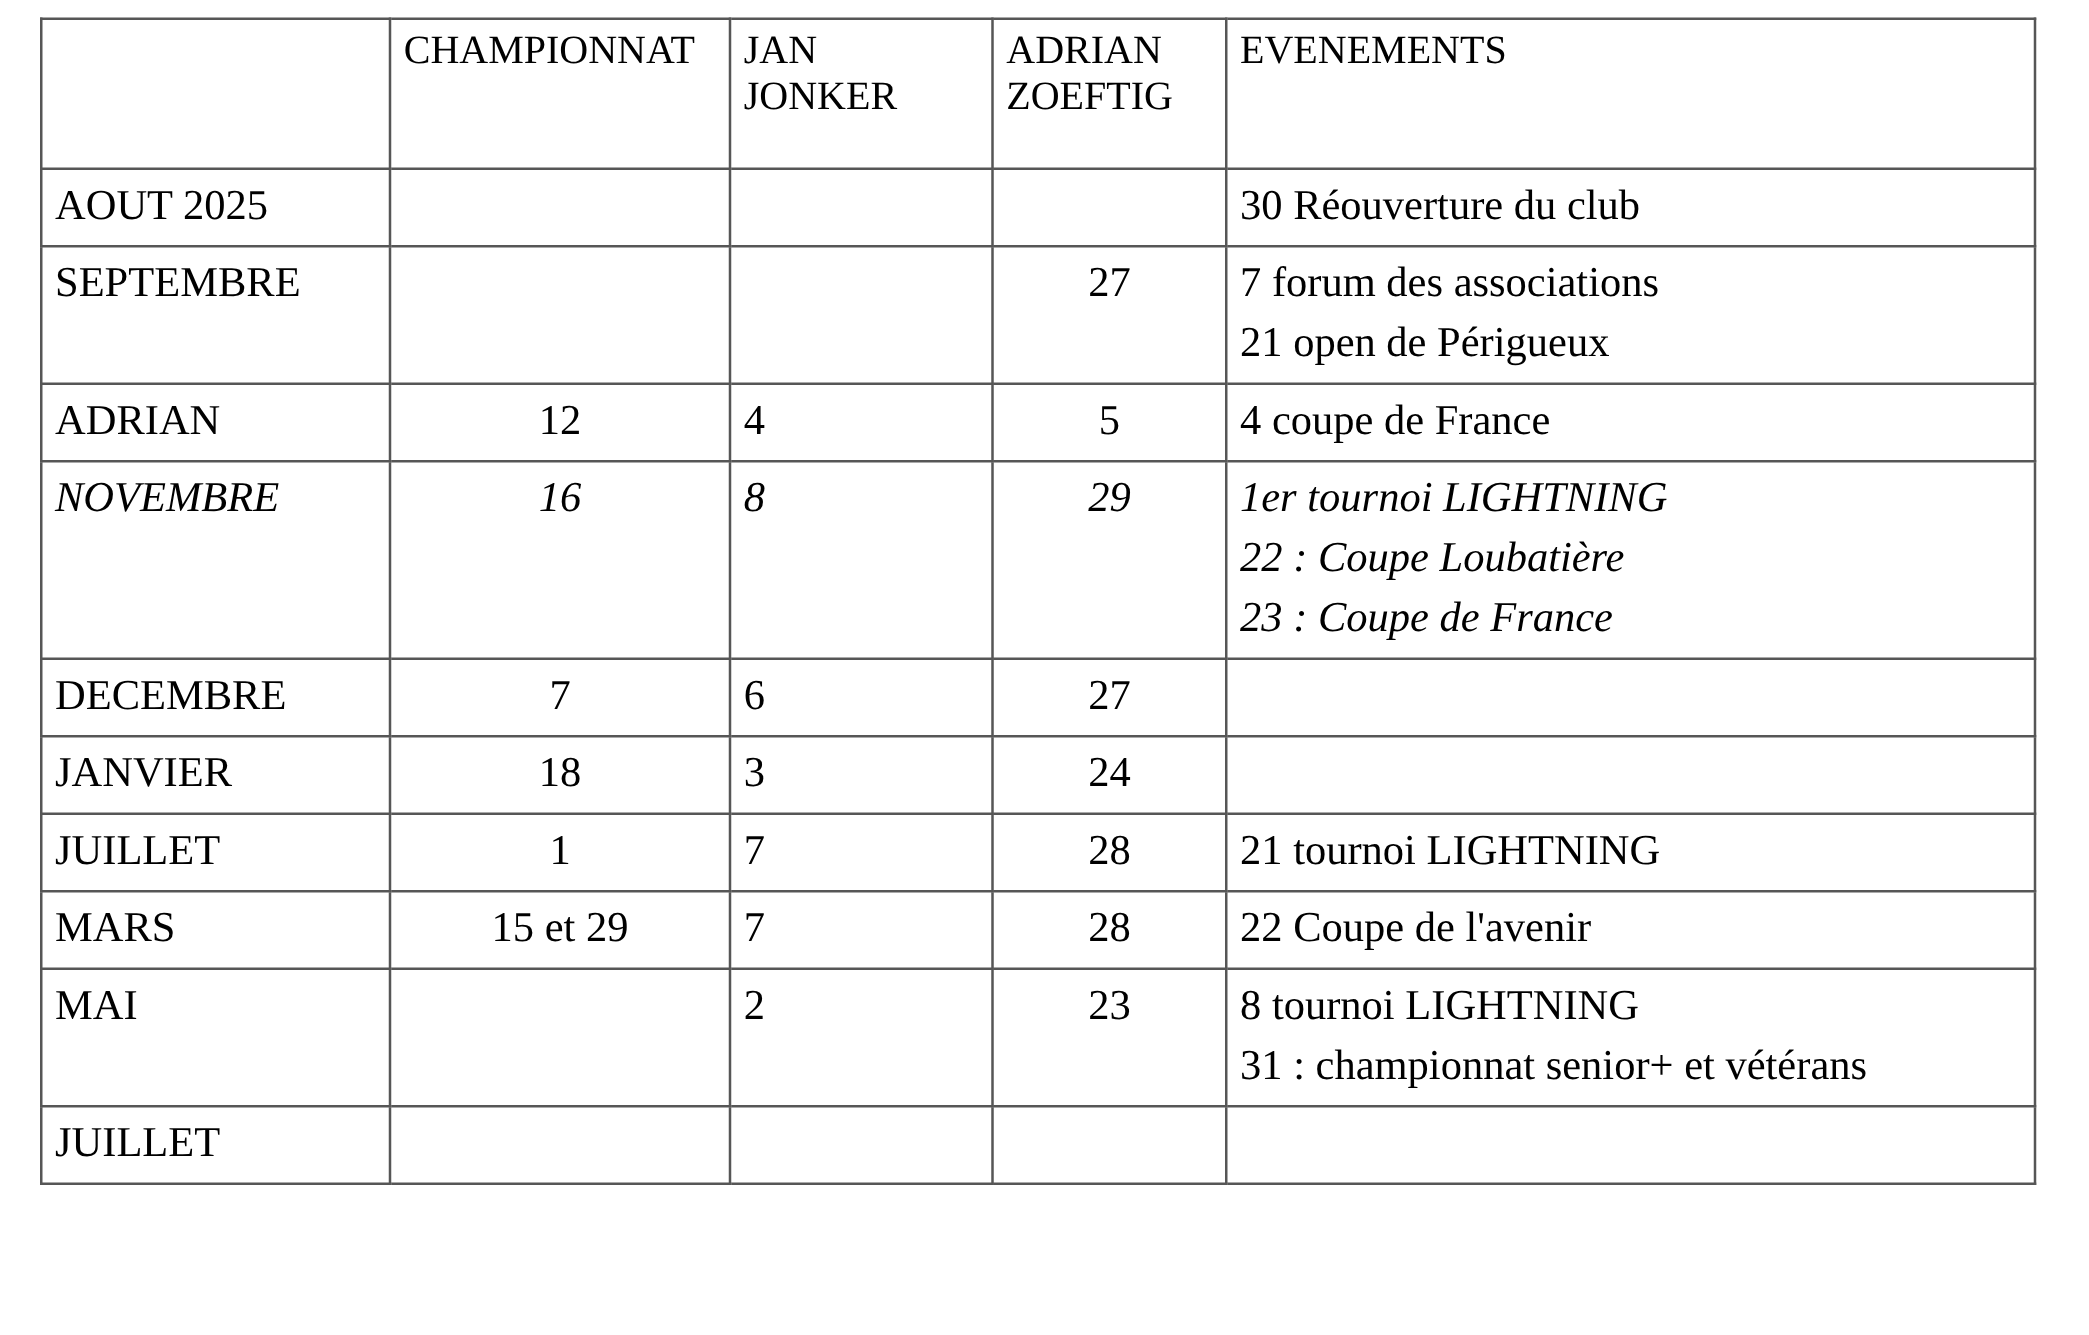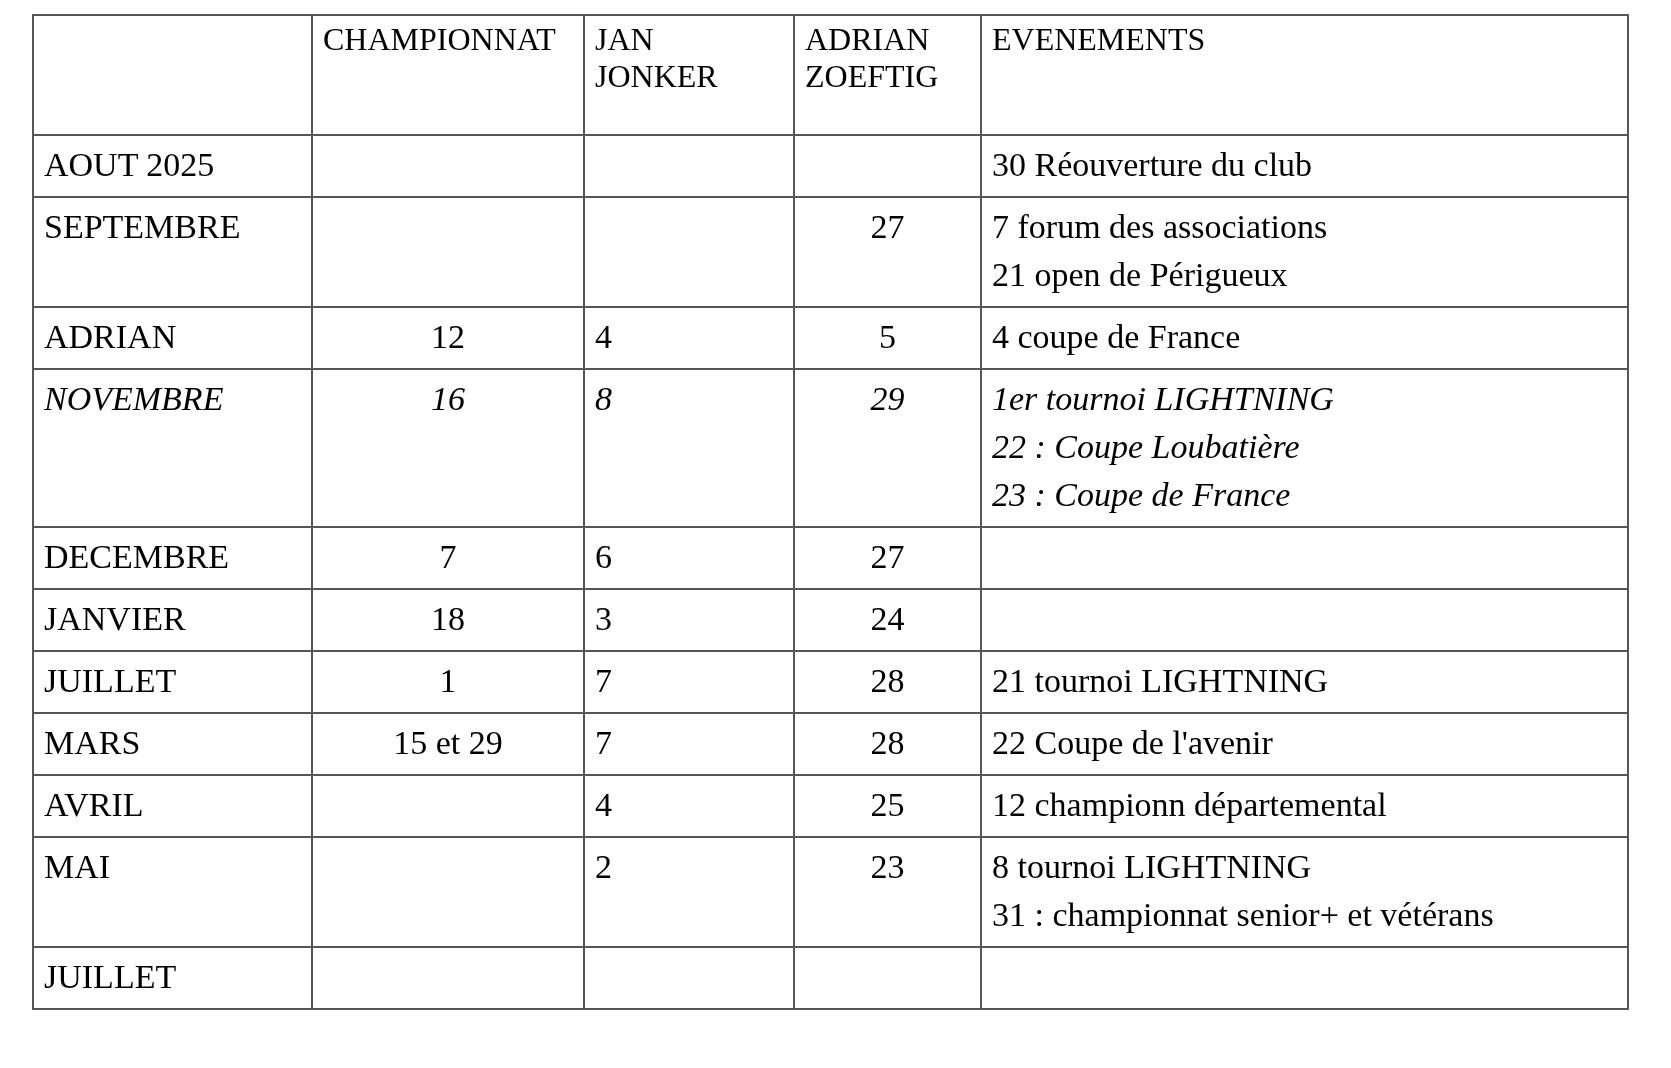--- a/index.html
+++ b/index.html
@@ -116,27 +116,20 @@
       <td class="c-zoeftig">28</td>
       <td class="c-events">21 tournoi LIGHTNING</td>
     </tr>
     <tr>
       <td class="c-month">MARS</td>
       <td class="c-champ">15 et 29</td>
       <td class="c-jonker">7</td>
       <td class="c-zoeftig">28</td>
       <td class="c-events">22 Coupe de l'avenir</td>
     </tr>
-    <tr>
-      <td class="c-month">AVRIL</td>
-      <td class="c-champ"></td>
-      <td class="c-jonker">4</td>
-      <td class="c-zoeftig">25</td>
-      <td class="c-events">12 championn départemental</td>
-    </tr>
     <tr class="r-mai">
       <td class="c-month">MAI</td>
       <td class="c-champ"></td>
       <td class="c-jonker">2</td>
       <td class="c-zoeftig">23</td>
       <td class="c-events">8 tournoi LIGHTNING
 31 : championnat senior+ et vétérans</td>
     </tr>
     <tr>
       <td class="c-month">JUILLET</td>

